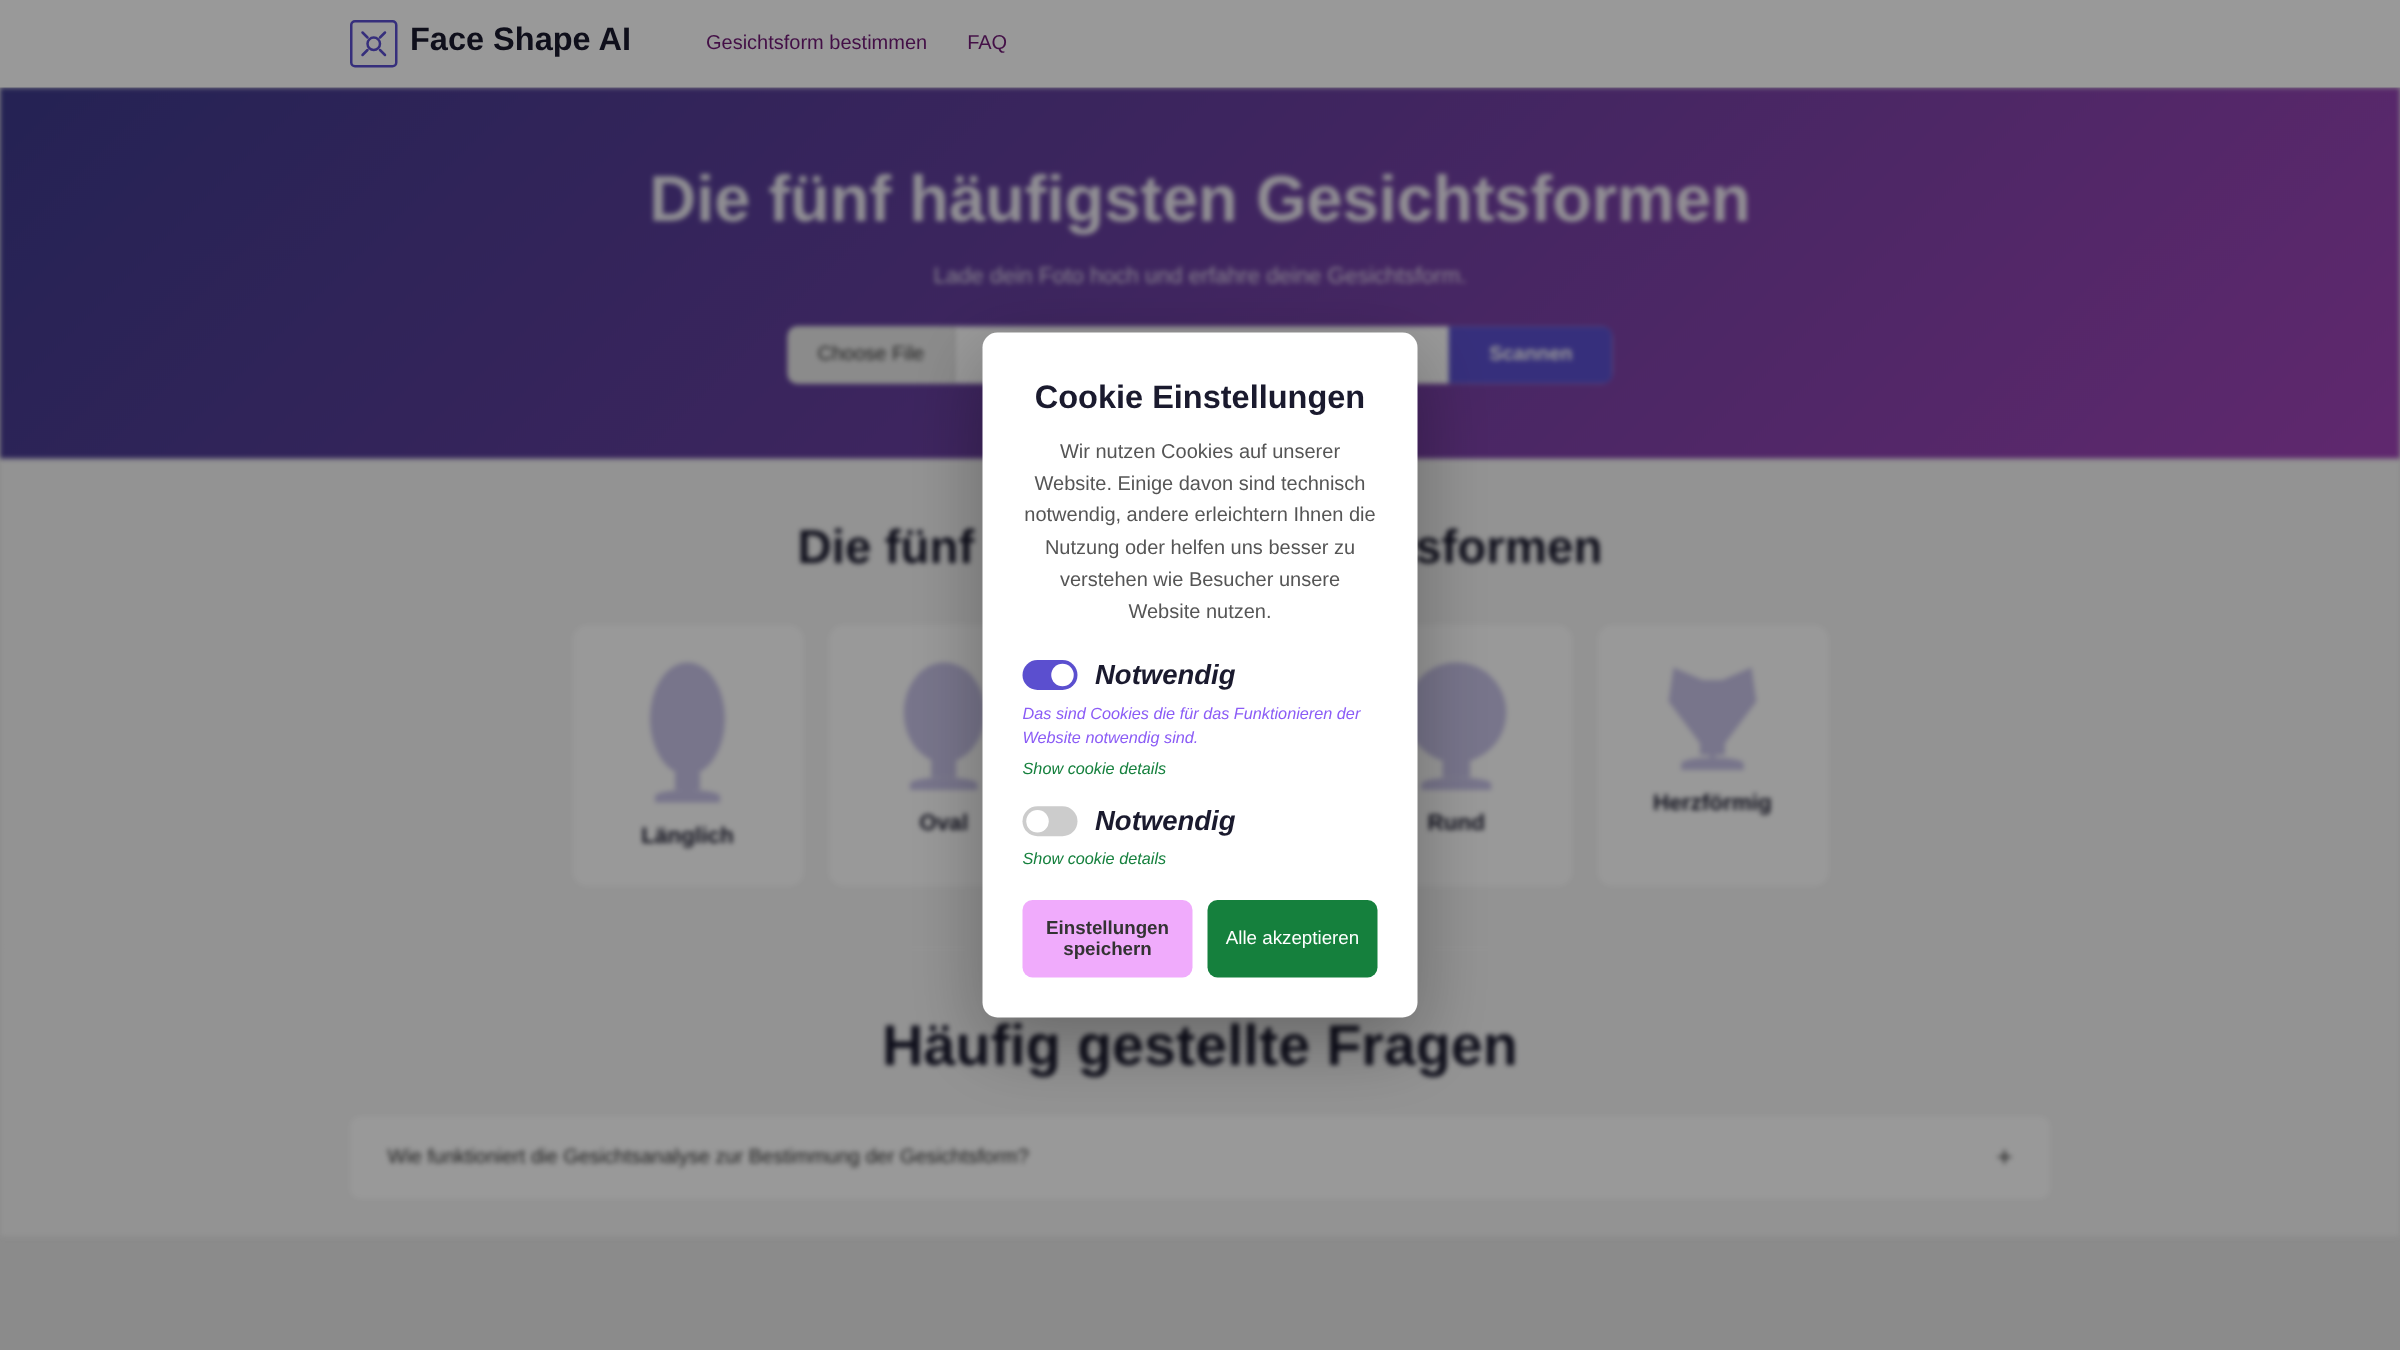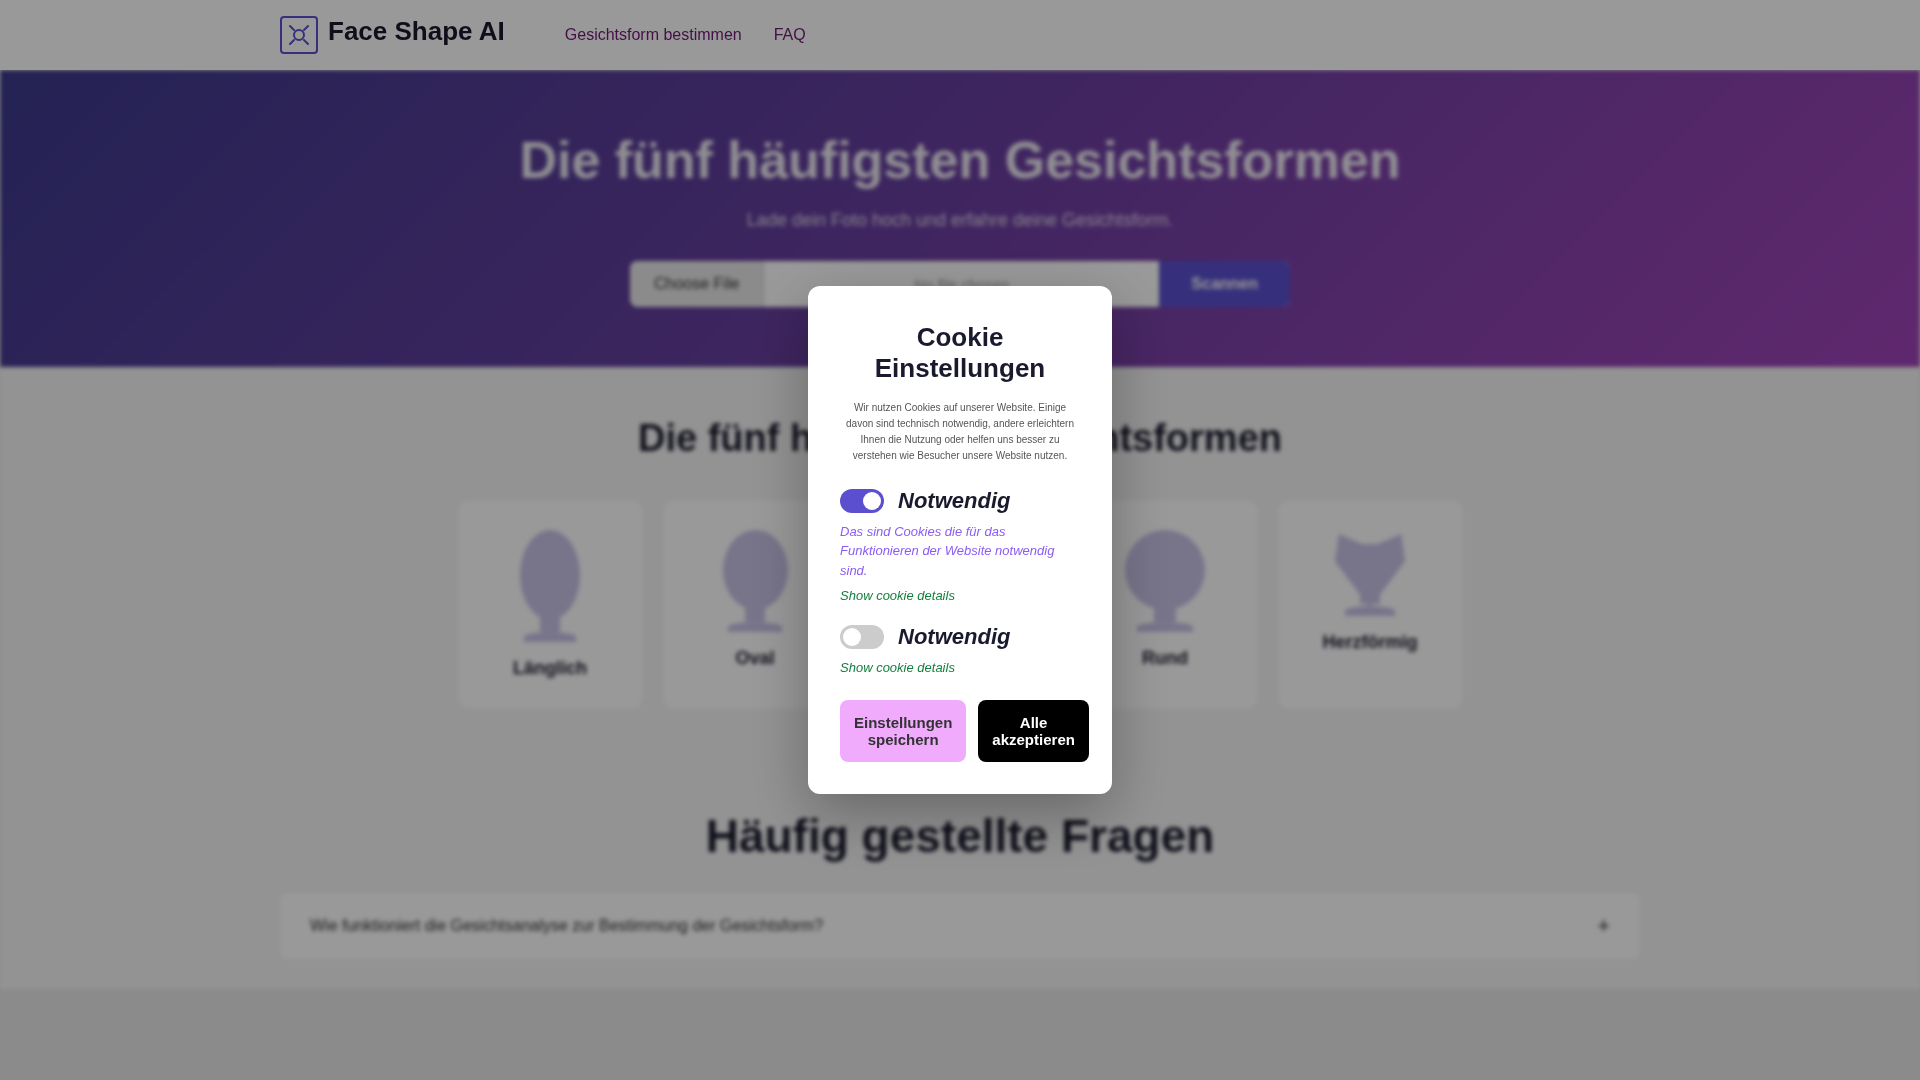--- a/index.html
+++ b/index.html
@@ -189,34 +189,34 @@
       z-index: 100;
       display: flex;
       align-items: center;
       justify-content: center;
     }
 
     
     .cookie-modal {
       background: white;
       border-radius: 12px;
-      width: 304px;
+      width: 348px;
       padding: 36px 32px 32px;
       box-shadow: 0 20px 60px rgba(0,0,0,0.3);
       z-index: 200;
     }
     .cookie-modal h2 {
       font-size: 26px;
       font-weight: 700;
       color: #1a1a2e;
       text-align: center;
       margin-bottom: 16px;
     }
     .cookie-description {
-      font-size: 10px;
+      font-size: 16px;
       color: #555;
       text-align: center;
       line-height: 1.6;
       margin-bottom: 24px;
     }
 
     
     .cookie-section {
       margin-bottom: 20px;
       font-style: italic;
@@ -282,26 +282,26 @@
       border: none;
       border-radius: 8px;
       padding: 14px;
       font-size: 15px;
       font-weight: 600;
       color: #333;
       cursor: pointer;
     }
     .btn-accept {
       flex: 1;
-      background: #000000;
+      background: #15803d;
       border: none;
       border-radius: 8px;
       padding: 14px;
       font-size: 15px;
-      font-weight: 700;
+      font-weight: 400;
       color: white;
       cursor: pointer;
       text-align: center;
     }
 
     .shape-figure {
       display: flex;
       flex-direction: column;
       align-items: center;
     }

